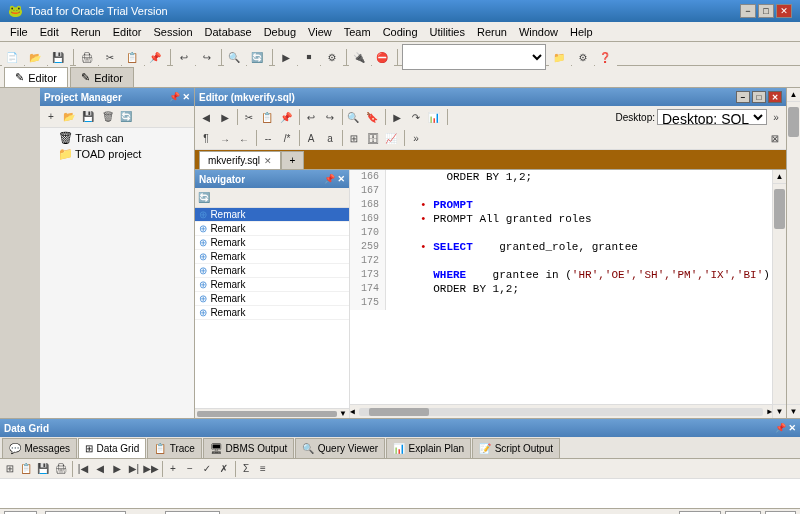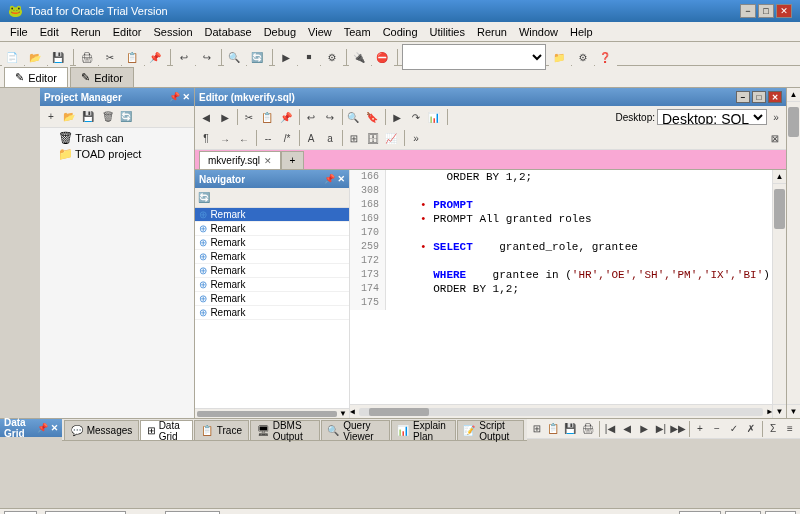--- a/index.html
+++ b/index.html
@@ -37,21 +37,21 @@
     .tree-icon { font-size: 12px; }
     .tree-expand { width: 12px; text-align: center; font-size: 9px; }
 
     
     .editor-area { flex: 1; display: flex; flex-direction: column; background: white; }
     .editor-title { background: linear-gradient(to bottom, #6b9fd4, #4a7fb8); color: white; height: 18px; display: flex; align-items: center; padding: 0 4px; font-size: 10px; font-weight: bold; justify-content: space-between; }
     .editor-title-controls { display: flex; gap: 2px; }
     .editor-title-btn { width: 14px; height: 12px; border: 1px solid #666; background: #d4d0c8; display: flex; align-items: center; justify-content: center; font-size: 8px; cursor: pointer; color: #000; }
     .editor-title-btn.close { background: #c0392b; color: white; }
     .editor-toolbars { background: #f0ede8; border-bottom: 1px solid #ddd; padding: 1px 2px; display: flex; flex-direction: column; gap: 1px; }
-    .editor-tabs { background: #f9a8d4; height: 20px; display: flex; align-items: flex-end; padding: 0 4px; border-bottom: 1px solid #aca899; }
+    .editor-tabs { background: #a16207; height: 20px; display: flex; align-items: flex-end; padding: 0 4px; border-bottom: 1px solid #aca899; }
     .editor-tab { height: 18px; padding: 0 8px; border: 1px solid #aca899; border-bottom: none; background: #d4d0c8; font-size: 10px; display: flex; align-items: center; cursor: pointer; gap: 4px; }
     .editor-tab.active { background: white; }
     .editor-content { flex: 1; display: flex; overflow: hidden; background: white; }
     
     
     .navigator { width: 155px; border-right: 1px solid #ddd; display: flex; flex-direction: column; }
     .nav-header { background: linear-gradient(to bottom, #6b9fd4, #4a7fb8); color: white; height: 18px; display: flex; align-items: center; padding: 0 4px; font-size: 10px; font-weight: bold; justify-content: space-between; }
     .nav-toolbar { background: #f0ede8; height: 20px; border-bottom: 1px solid #ddd; display: flex; align-items: center; padding: 0 2px; }
     .nav-list { flex: 1; overflow-y: auto; background: white; }
     .nav-item { display: flex; align-items: center; padding: 1px 4px; font-size: 10px; cursor: pointer; gap: 3px; border-bottom: 1px solid #f0f0f0; }
@@ -65,21 +65,21 @@
     .line-num { width: 36px; min-width: 36px; color: #888; text-align: right; padding-right: 6px; background: #f8f8f8; border-right: 1px solid #e0e0e0; font-size: 10px; line-height: 14px; user-select: none; }
     .line-content { padding-left: 6px; white-space: pre; line-height: 14px; }
     .kw { color: #0000ff; font-weight: bold; }
     .bullet { color: #cc0000; }
     .str { color: #800000; }
     .code-scrollbar-h { height: 14px; background: #f0ede8; border-top: 1px solid #ddd; display: flex; align-items: center; }
     .scrollbar-track { flex: 1; height: 8px; background: #ddd; margin: 0 4px; border-radius: 2px; position: relative; }
     .scrollbar-thumb { height: 8px; background: #aaa; border-radius: 2px; position: absolute; width: 60px; left: 10px; }
 
     
-    .data-grid-area { height: 90px; border-top: 1px solid #aca899; display: flex; flex-direction: row; }
+    .data-grid-area { height: 90px; border-top: 1px solid #aca899; display: flex; flex-direction: column; }
     .dg-header { background: linear-gradient(to bottom, #6b9fd4, #4a7fb8); color: white; height: 18px; display: flex; align-items: center; padding: 0 4px; font-size: 10px; font-weight: bold; justify-content: space-between; }
     .dg-tabs { background: #e8e5e0; height: 22px; display: flex; align-items: flex-end; padding: 0 2px; border-bottom: 1px solid #aca899; }
     .dg-tab { height: 20px; padding: 0 6px; border: 1px solid #aca899; border-bottom: none; background: #d4d0c8; font-size: 10px; display: flex; align-items: center; cursor: pointer; gap: 3px; margin-right: 1px; }
     .dg-tab.active { background: white; }
     .dg-toolbar { background: #f0ede8; height: 20px; display: flex; align-items: center; padding: 0 2px; gap: 1px; border-bottom: 1px solid #ddd; }
     .dg-content { flex: 1; background: white; }
 
     
     .status-bar { height: 20px; background: #f0ede8; border-top: 1px solid #aca899; display: flex; align-items: center; padding: 0 4px; font-size: 10px; gap: 4px; justify-content: space-between; }
     .status-left { display: flex; align-items: center; gap: 8px; }
@@ -331,21 +331,21 @@
       </div>
 
       <div class="code-area">
         <div class="code-content" id="code-content">
 
         <div class="code-line">
               <span class="line-num">166</span>
               <span class="line-content">    ORDER BY 1,2;</span>
             </div>
             <div class="code-line">
-              <span class="line-num">308</span>
+              <span class="line-num">167</span>
               <span class="line-content">&nbsp;</span>
             </div>
             <div class="code-line">
               <span class="line-num">168</span>
               <span class="line-content"><span class="bullet">• </span><span class="kw">PROMPT</span></span>
             </div>
             <div class="code-line">
               <span class="line-num">169</span>
               <span class="line-content"><span class="bullet">• </span>PROMPT All granted roles</span>
             </div>

